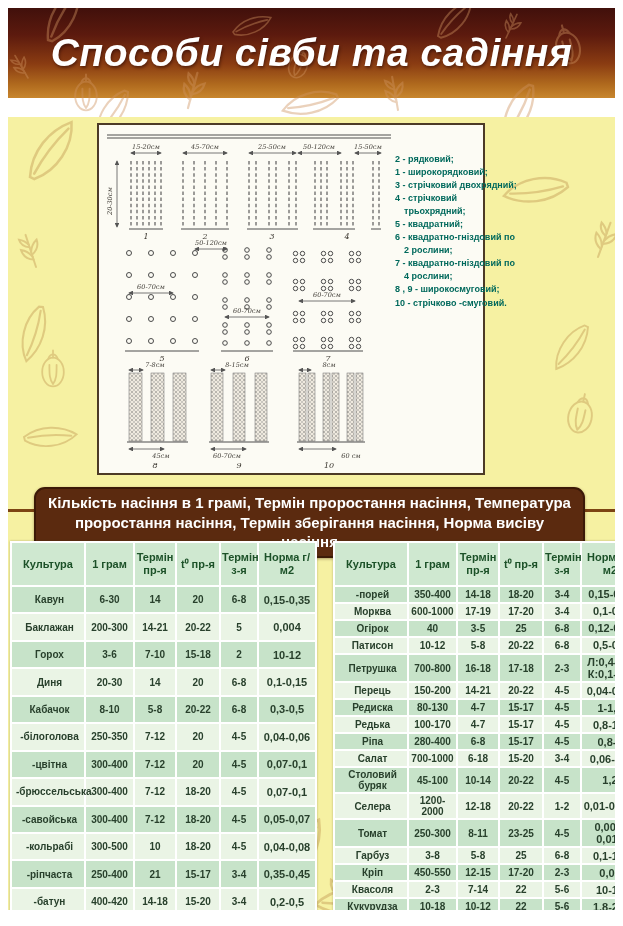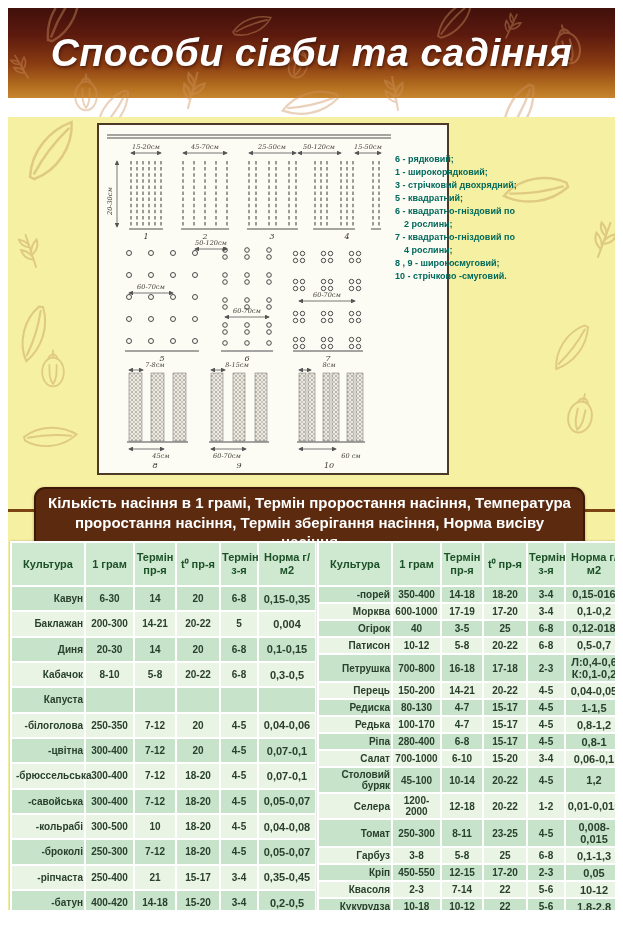--- a/index.html
+++ b/index.html
@@ -14,21 +14,21 @@
   .title{position:absolute;left:0;top:0;width:100%;height:100%;display:flex;align-items:center;justify-content:center;
          margin:0;color:#ffffff;font-size:39px;font-weight:bold;font-style:italic;
          font-family:"Liberation Sans",sans-serif;letter-spacing:.5px;
          text-shadow:1px 2px 3px rgba(40,10,5,.55);}
 
   
   .body{position:absolute;left:0;top:109px;width:607px;height:793px;background:#f6f1a2;}
   .body > .deco{position:absolute;inset:0;z-index:0;}
 
   
-  .panel{position:absolute;left:89px;top:6px;width:352px;height:352px;z-index:2;
+  .panel{position:absolute;left:89px;top:6px;width:388px;height:352px;z-index:2;
          background:#fcfbf4;border:2px solid #4c3a26;box-sizing:border-box;}
   .diagram{position:absolute;left:4px;top:2px;}
   .legend{position:absolute;left:296px;top:28px;width:124px;color:#00695c;
           font-size:9px;font-weight:bold;line-height:1.45;}
   .legend-item{text-indent:-9px;padding-left:9px;}
 
   .dimline{stroke:#555;stroke-width:.8;}
   .dimtxt{font:italic 6.5px "DejaVu Serif",serif;fill:#44403a;}
   .numtxt{font:italic 8px "DejaVu Serif",serif;fill:#3a362f;}
   .drow{stroke:#4c4c4c;stroke-width:1.1;stroke-dasharray:3.5 2.6;}
@@ -38,30 +38,30 @@
 
   
   .banner-line{position:absolute;left:0;top:392px;width:607px;height:3px;background:#7c4413;z-index:1;}
   .banner{position:absolute;left:26px;top:370px;width:551px;z-index:2;
           background:#5b2a0f;border:2px solid #3c1a07;border-radius:11px;
           color:#ffffff;font-size:15px;font-weight:bold;text-align:center;
           line-height:1.3;padding:4px 10px;box-sizing:border-box;
           box-shadow:0 1px 3px rgba(60,25,5,.4);}
 
   
-  .tables{position:absolute;left:2px;top:424px;width:603px;display:flex;gap:0;z-index:2;}
+  .tables{position:absolute;left:2px;top:424px;width:603px;display:flex;gap:16px;z-index:2;}
   table.seed{border-collapse:separate;border-spacing:2px;background:#ffffff;
              width:297px;table-layout:fixed;box-shadow:0 0 2px rgba(60,60,30,.35);}
   table.seed th{background:#cfe8d0;color:#1c5128;font-size:11px;font-weight:bold;
                 height:40px;padding:1px 1px;text-align:center;line-height:1.15;}
   table.seed td{font-size:10px;font-weight:bold;color:#28402c;text-align:center;
                 padding:1px 1px;height:13px;line-height:1.1;}
   table.seed tbody tr:nth-child(odd) td{background:#c7e3c9;}
   table.seed tbody tr:nth-child(even) td{background:#eaf4e5;}
-  table.seed td.name{text-align:right;padding-left:4px;font-size:10px;}
+  table.seed td.name{text-align:center;padding-left:4px;font-size:10px;}
   table.seed col.c-name{width:72px;}
   table.seed col.c-gram{width:47px;}
   table.seed col.c-tpr{width:40px;}
   table.seed col.c-temp{width:42px;}
   table.seed col.c-tz{width:36px;}
   table.seed col.c-norm{width:56px;}
   table.seed td.val:last-child{font-size:11px;}
 
   .deco use{fill:none;stroke-linecap:round;}
   .deco-h use{stroke:#cf9360;opacity:.42;stroke-width:1.6;}
@@ -381,23 +381,24 @@
           <text class="dimtxt" x="124" y="331" text-anchor="middle">60-70см</text>
           <line class="dimline" x1="196" y1="322" x2="233" y2="322" marker-start="url(#ar)" marker-end="url(#ar)"></line>
           <text class="dimtxt" x="248" y="331" text-anchor="middle">60 см</text>
 
           <text class="numtxt" x="52" y="341" text-anchor="middle">8</text>
           <text class="numtxt" x="136" y="341" text-anchor="middle">9</text>
           <text class="numtxt" x="226" y="341" text-anchor="middle">10</text>
         </svg>
 
         <div class="legend">
-            <div class="legend-item">6 - рядковий;</div>
+            <div class="legend-item">2 - рядковий;</div>
             <div class="legend-item">1 - широкорядковий;</div>
             <div class="legend-item">3 - стрічковий двохрядний;</div>
+            <div class="legend-item">4 - стрічковий трьохрядний;</div>
             <div class="legend-item">5 - квадратний;</div>
             <div class="legend-item">6 - квадратно-гніздовий по 2 рослини;</div>
             <div class="legend-item">7 - квадратно-гніздовий по 4 рослини;</div>
             <div class="legend-item">8 , 9 - широкосмуговий;</div>
             <div class="legend-item">10 - стрічково -смуговий.</div>
           </div>
       </div>
 
       <div class="banner-line"></div>
       <div class="banner">Кількість насіння в 1 грамі, Термін проростання насіння, Температура проростання насіння, Термін зберігання насіння, Норма висіву насіння</div>
@@ -433,44 +434,44 @@
               </tr>
               <tr>
                 <td class="name">Баклажан</td>
                 <td class="val">200-300</td>
                 <td class="val">14-21</td>
                 <td class="val">20-22</td>
                 <td class="val">5</td>
                 <td class="val">0,004</td>
               </tr>
               <tr>
+                <td class="name">Горох</td>
+                <td class="val">3-6</td>
+                <td class="val">7-10</td>
+                <td class="val">15-18</td>
+                <td class="val">2</td>
+                <td class="val">10-12</td>
+              </tr>
+              <tr>
                 <td class="name">Диня</td>
                 <td class="val">20-30</td>
                 <td class="val">14</td>
                 <td class="val">20</td>
                 <td class="val">6-8</td>
                 <td class="val">0,1-0,15</td>
               </tr>
               <tr>
                 <td class="name">Кабачок</td>
                 <td class="val">8-10</td>
                 <td class="val">5-8</td>
                 <td class="val">20-22</td>
                 <td class="val">6-8</td>
                 <td class="val">0,3-0,5</td>
               </tr>
               <tr>
-                <td class="name">Капуста</td>
-                <td class="val"></td>
-                <td class="val"></td>
-                <td class="val"></td>
-                <td class="val"></td>
-                <td class="val"></td>
-              </tr>
-              <tr>
                 <td class="name">-білоголова</td>
                 <td class="val">250-350</td>
                 <td class="val">7-12</td>
                 <td class="val">20</td>
                 <td class="val">4-5</td>
                 <td class="val">0,04-0,06</td>
               </tr>
               <tr>
                 <td class="name">-цвітна</td>
                 <td class="val">300-400</td>
@@ -495,28 +496,20 @@
                 <td class="val">4-5</td>
                 <td class="val">0,05-0,07</td>
               </tr>
               <tr>
                 <td class="name">-кольрабі</td>
                 <td class="val">300-500</td>
                 <td class="val">10</td>
                 <td class="val">18-20</td>
                 <td class="val">4-5</td>
                 <td class="val">0,04-0,08</td>
-              </tr>
-              <tr>
-                <td class="name">-броколі</td>
-                <td class="val">250-300</td>
-                <td class="val">7-12</td>
-                <td class="val">18-20</td>
-                <td class="val">4-5</td>
-                <td class="val">0,05-0,07</td>
               </tr>
               <tr>
                 <td class="name">-ріпчаста</td>
                 <td class="val">250-400</td>
                 <td class="val">21</td>
                 <td class="val">15-17</td>
                 <td class="val">3-4</td>
                 <td class="val">0,35-0,45</td>
               </tr>
               <tr>
@@ -617,21 +610,21 @@
                 <td class="name">Ріпа</td>
                 <td class="val">280-400</td>
                 <td class="val">6-8</td>
                 <td class="val">15-17</td>
                 <td class="val">4-5</td>
                 <td class="val">0,8-1</td>
               </tr>
               <tr>
                 <td class="name">Салат</td>
                 <td class="val">700-1000</td>
-                <td class="val">6-10</td>
+                <td class="val">6-18</td>
                 <td class="val">15-20</td>
                 <td class="val">3-4</td>
                 <td class="val">0,06-0,1</td>
               </tr>
               <tr>
                 <td class="name">Столовий буряк</td>
                 <td class="val">45-100</td>
                 <td class="val">10-14</td>
                 <td class="val">20-22</td>
                 <td class="val">4-5</td>

